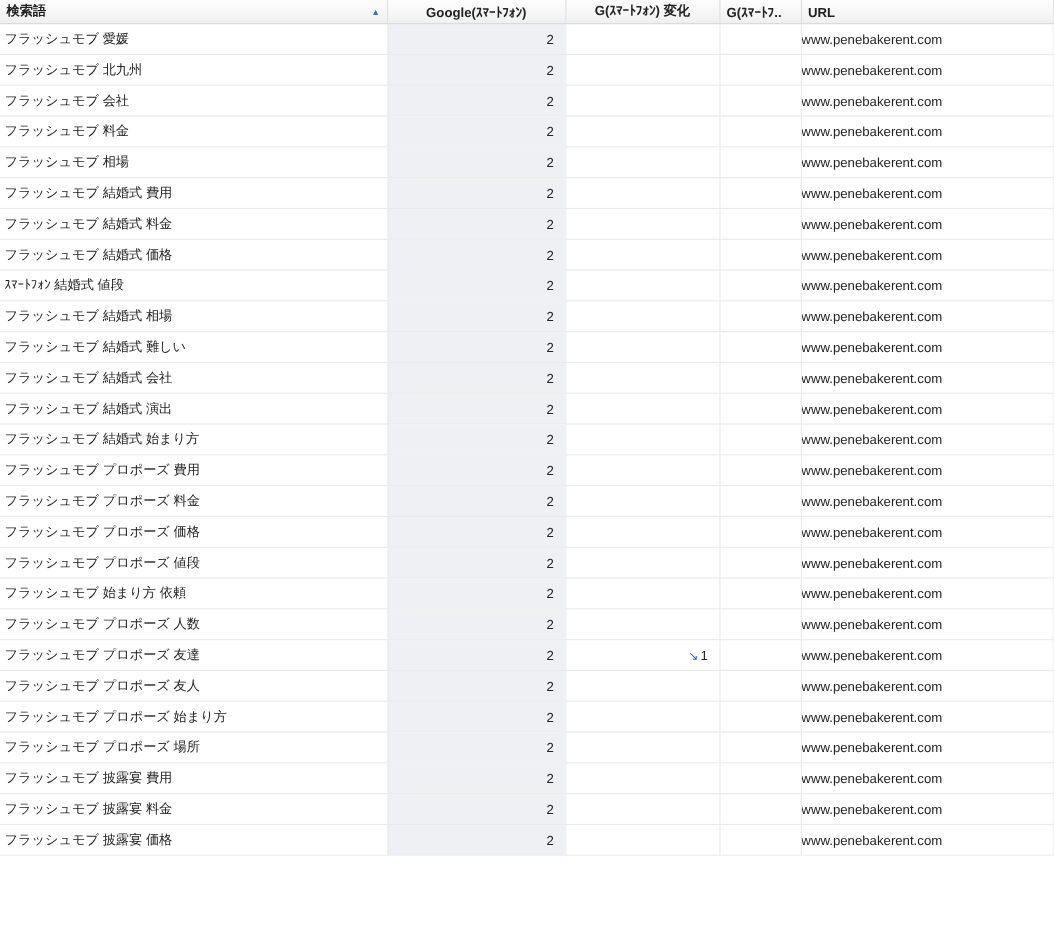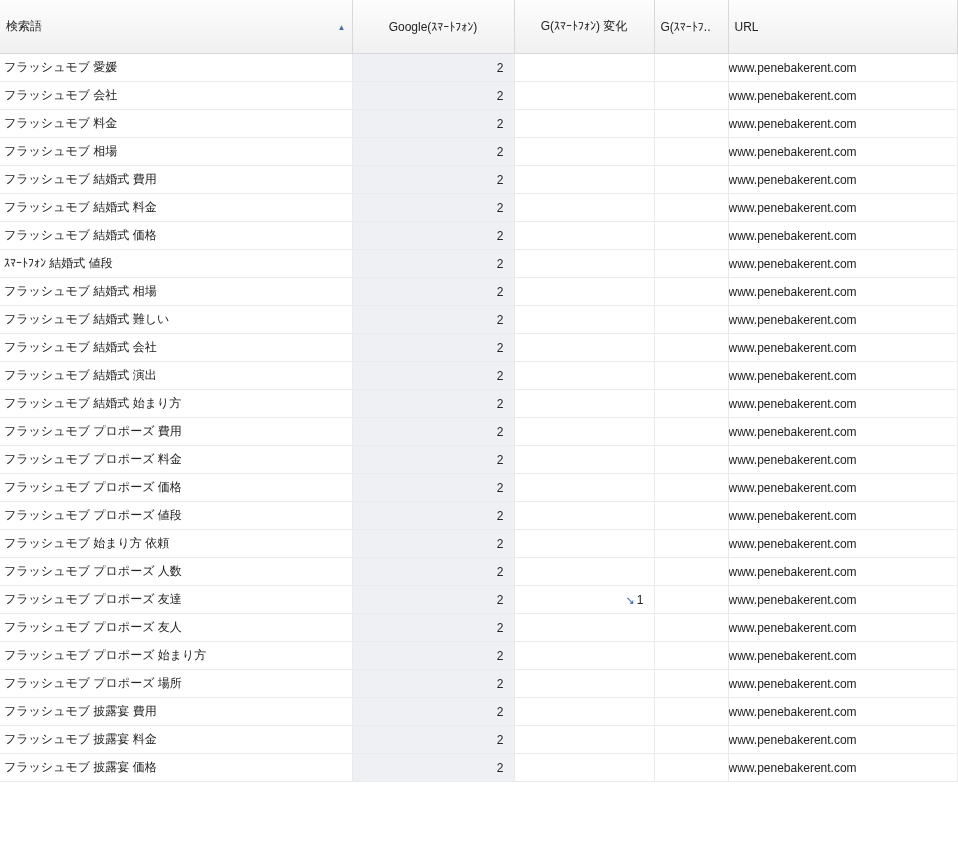--- a/index.html
+++ b/index.html
@@ -10,23 +10,23 @@
     width: 958px;
   }
   .table {
     width: 100%;
     border-collapse: collapse;
   }
   .header-row th {
     background: linear-gradient(#fdfdfd, #f0f0f0);
     border-right: 1px solid #d8d8d8;
     border-bottom: 1px solid #d8d8d8;
-    font-weight: normal;
+    font-weight: bold;
     text-align: left;
-    padding: 18px 6px;
+    padding: 2px 6px;
     height: 20px;
     white-space: nowrap;
     overflow: hidden;
     color: #222;
     position: relative;
   }
   .header-row th.right { text-align: center; }
   .header-row th .sort-icon {
     position: absolute;
     right: 6px;
@@ -95,20 +95,27 @@
   </thead>
   <tbody id="tbody">
       <tr>
         <td class="term">フラッシュモブ 愛媛</td>
         <td class="rank">2</td>
         <td class="chg"></td>
         <td class="chg2"></td>
         <td class="url">www.penebakerent.com</td>
       </tr>
       <tr>
+        <td class="term">フラッシュモブ 北九州</td>
+        <td class="rank">2</td>
+        <td class="chg"></td>
+        <td class="chg2"></td>
+        <td class="url">www.penebakerent.com</td>
+      </tr>
+      <tr>
         <td class="term">フラッシュモブ 会社</td>
         <td class="rank">2</td>
         <td class="chg"></td>
         <td class="chg2"></td>
         <td class="url">www.penebakerent.com</td>
       </tr>
       <tr>
         <td class="term">フラッシュモブ 料金</td>
         <td class="rank">2</td>
         <td class="chg"></td>

